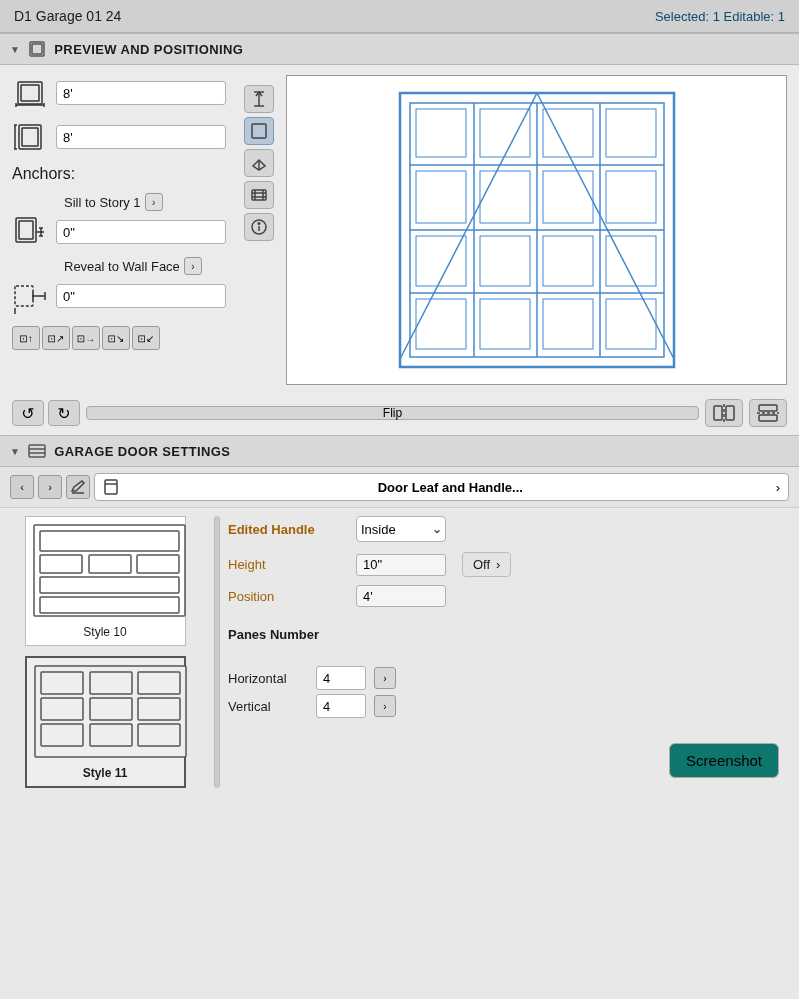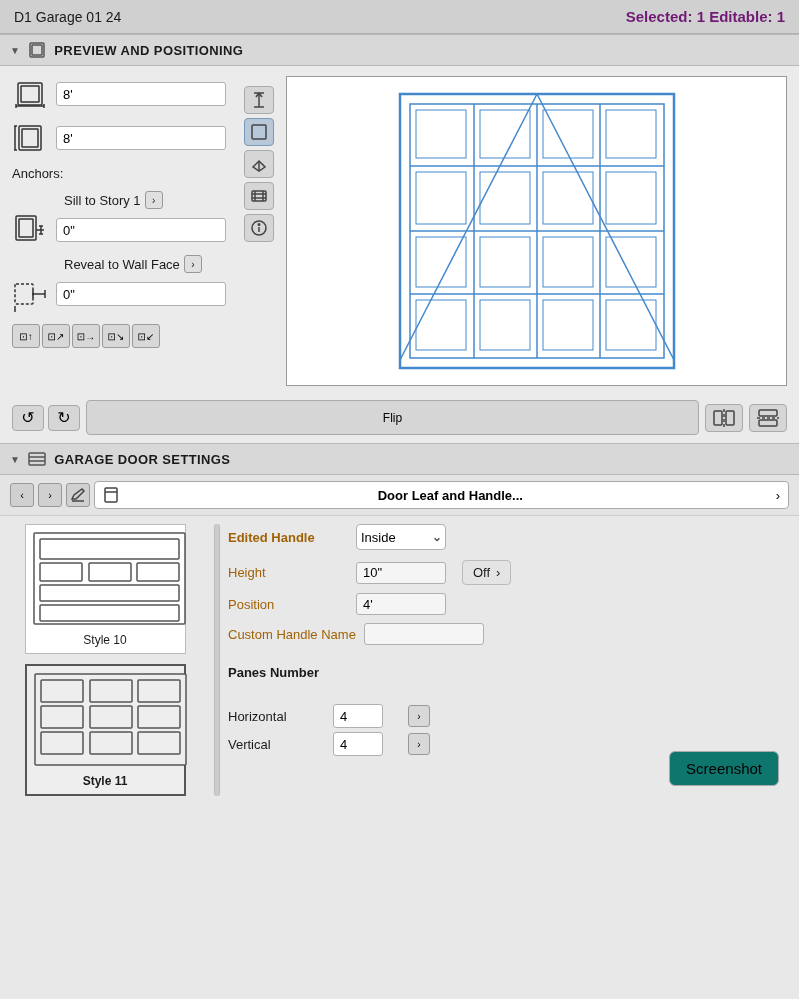--- a/index.html
+++ b/index.html
@@ -14,21 +14,21 @@
 
     .title-bar {
       background: #d0d0d0;
       padding: 8px 14px;
       display: flex;
       justify-content: space-between;
       align-items: center;
       border-bottom: 1px solid #b0b0b0;
     }
     .title-bar-left { font-weight: 400; font-size: 14px; }
-    .title-bar-right { font-size: 15px; color: #701a75; font-weight: bold; }
+    .title-bar-right { font-size: 13px; color: #0c4a6e; }
 
     .section-header {
       background: #d8d8d8;
       border-top: 1px solid #b8b8b8;
       border-bottom: 1px solid #b8b8b8;
       padding: 6px 10px;
       display: flex;
       align-items: center;
       gap: 8px;
       font-weight: 700;
@@ -80,21 +80,21 @@
       border: 1px solid #b0b0b0;
       background: white;
       border-radius: 3px;
       padding: 3px 6px;
       font-size: 13px;
       width: 170px;
       height: 24px;
     }
 
     .anchors-label {
-      font-size: 13px;
+      font-size: 16px;
       margin: 2px 0 2px 0;
     }
 
     .anchor-row {
       display: flex;
       align-items: center;
       gap: 8px;
       margin-left: 0;
     }
 
@@ -188,21 +188,21 @@
       background: #d6d6d6;
       display: flex;
       align-items: center;
       justify-content: center;
       cursor: pointer;
       font-size: 12px;
     }
 
     .flip-btn {
       flex: 1;
-      height: 35px;
+      height: 14px;
       border: 1px solid #aaa;
       border-radius: 4px;
       background: #d6d6d6;
       display: flex;
       align-items: center;
       justify-content: center;
       cursor: pointer;
       font-size: 12px;
       padding: 0 12px;
     }
@@ -369,21 +369,21 @@
 
     .panes-title {
       font-weight: 700;
       font-size: 13px;
       margin-bottom: 24px;
     }
 
     .pane-row {
       display: flex;
       align-items: center;
-      gap: 25px;
+      gap: 8px;
       margin-bottom: 4px;
     }
 
     .pane-input {
       border: 1px solid #b0b0b0;
       background: white;
       border-radius: 3px;
       padding: 2px 6px;
       font-size: 13px;
       width: 50px;
@@ -696,24 +696,20 @@
           <span>›</span>
         </div>
       </div>
     </div>
 
     <div class="form-row">
       <span class="form-label">Position</span>
       <input class="form-input" type="text" value="4'" style="">
     </div>
 
-    <div class="form-row">
-      <span class="form-label">Custom Handle Name</span>
-      <input class="form-input" type="text" value="" style="width: 120px;">
-    </div>
 
     <div class="panes-section">
       <div class="panes-title">Panes Number</div>
 
       <div class="pane-row">
         <span style="min-width:80px;">Horizontal</span>
         <input class="pane-input" type="text" value="4" style="">
         <button class="pane-arrow-btn">›</button>
       </div>
 

